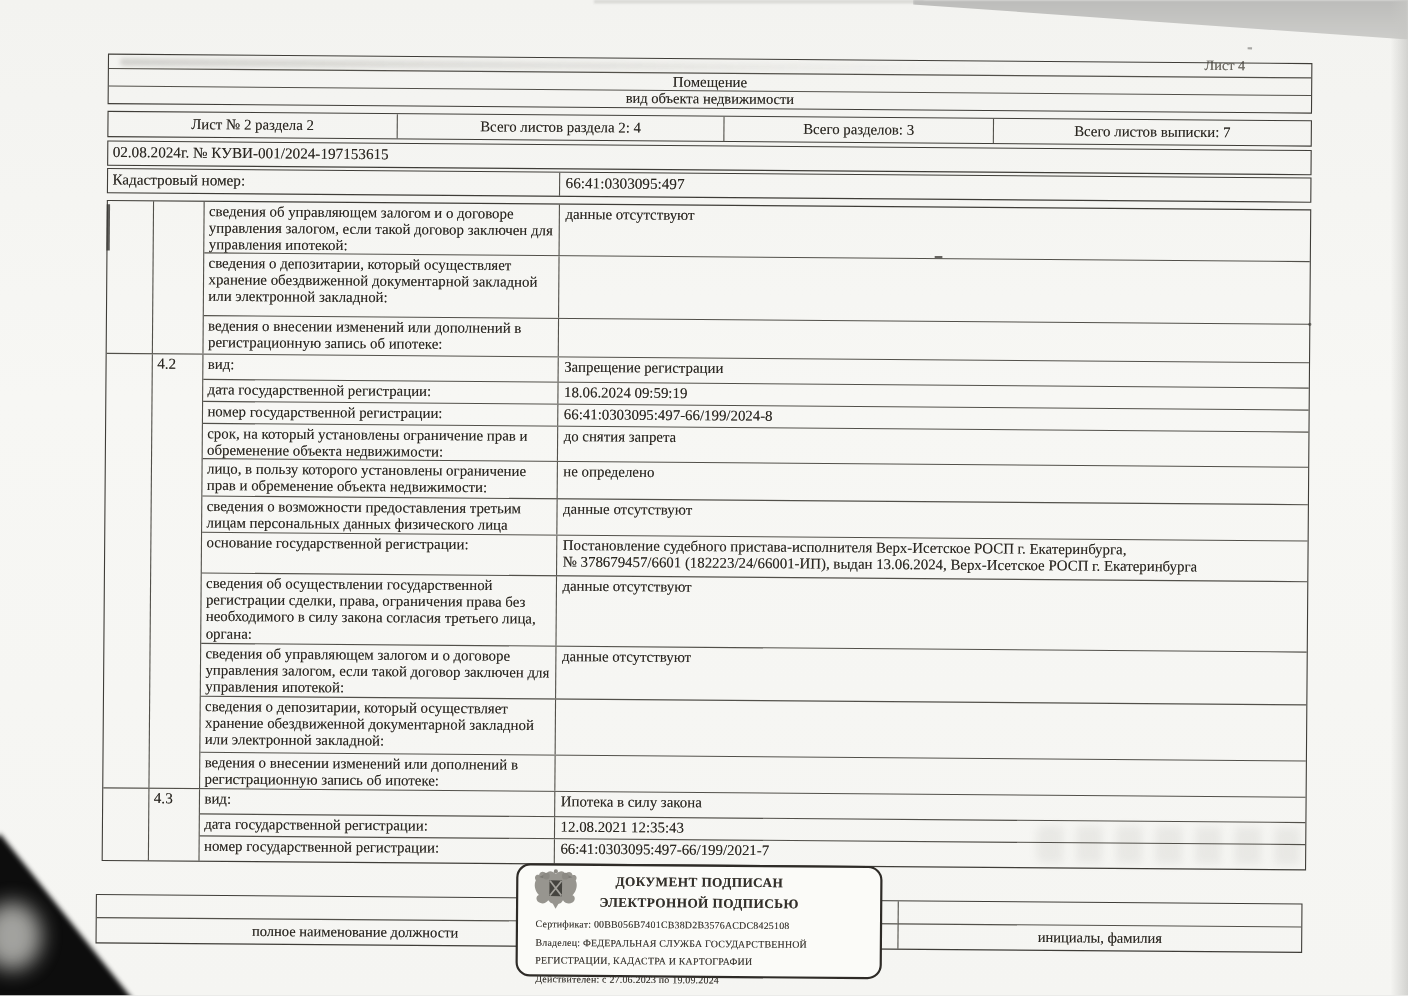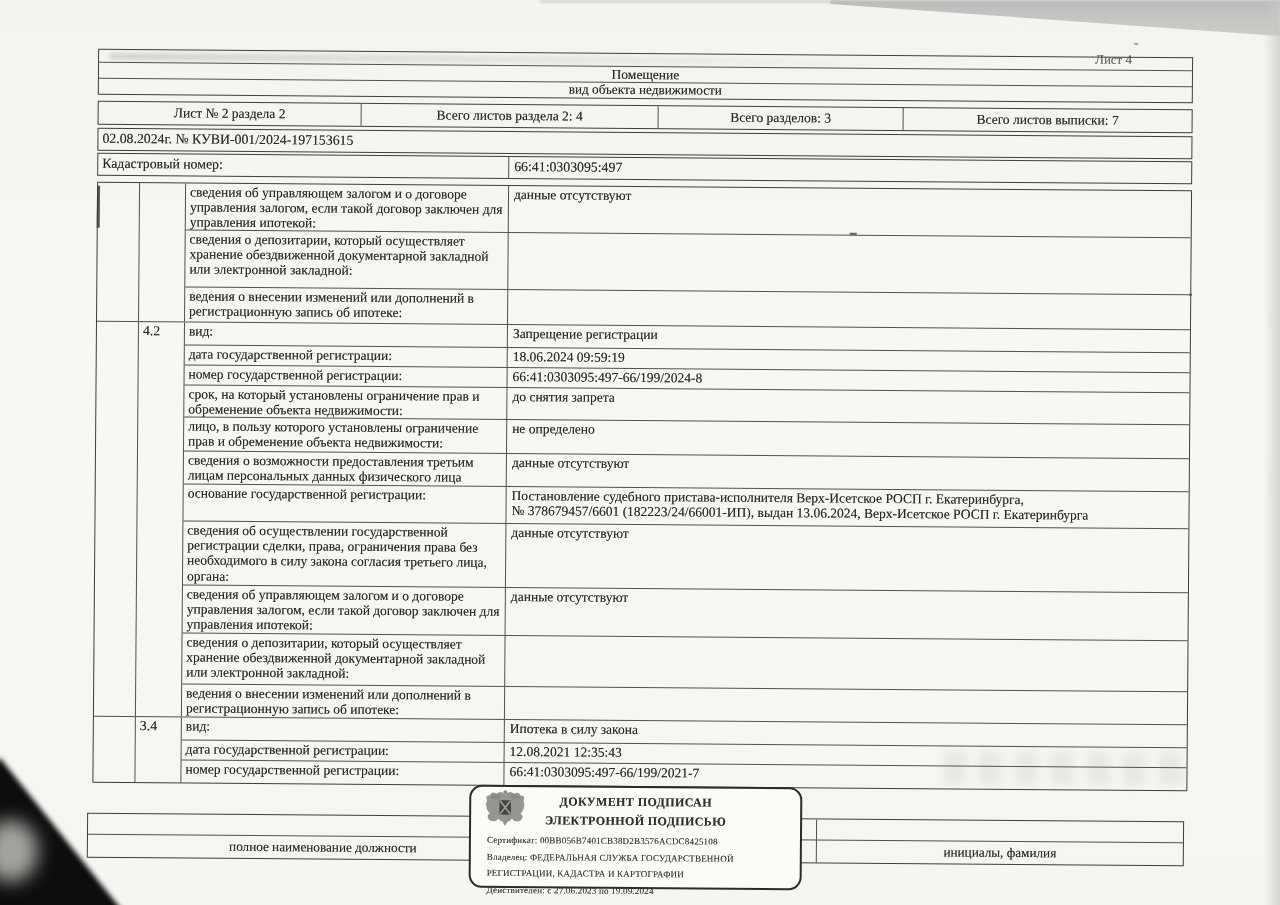--- a/index.html
+++ b/index.html
@@ -188,21 +188,21 @@
           </div>
           <div class="trow" style="height:32px">
             <div class="tlabel txt">ведения о внесении изменений или дополнений в регистрационную запись об ипотеке:</div>
             <div class="tvalue txt"></div>
           </div>
         </div>
       </div>
 
       <div class="tgroup">
         <div class="numcol1"></div>
-        <div class="numcol2 txt">3.4</div>
+        <div class="numcol2 txt">4.3</div>
         <div class="grows">
           <div class="trow" style="height:23px">
             <div class="tlabel txt">вид:</div>
             <div class="tvalue txt">Ипотека в силу закона</div>
           </div>
           <div class="trow" style="height:20px">
             <div class="tlabel txt">дата государственной регистрации:</div>
             <div class="tvalue txt">12.08.2021 12:35:43</div>
           </div>
           <div class="trow" style="height:22px">

